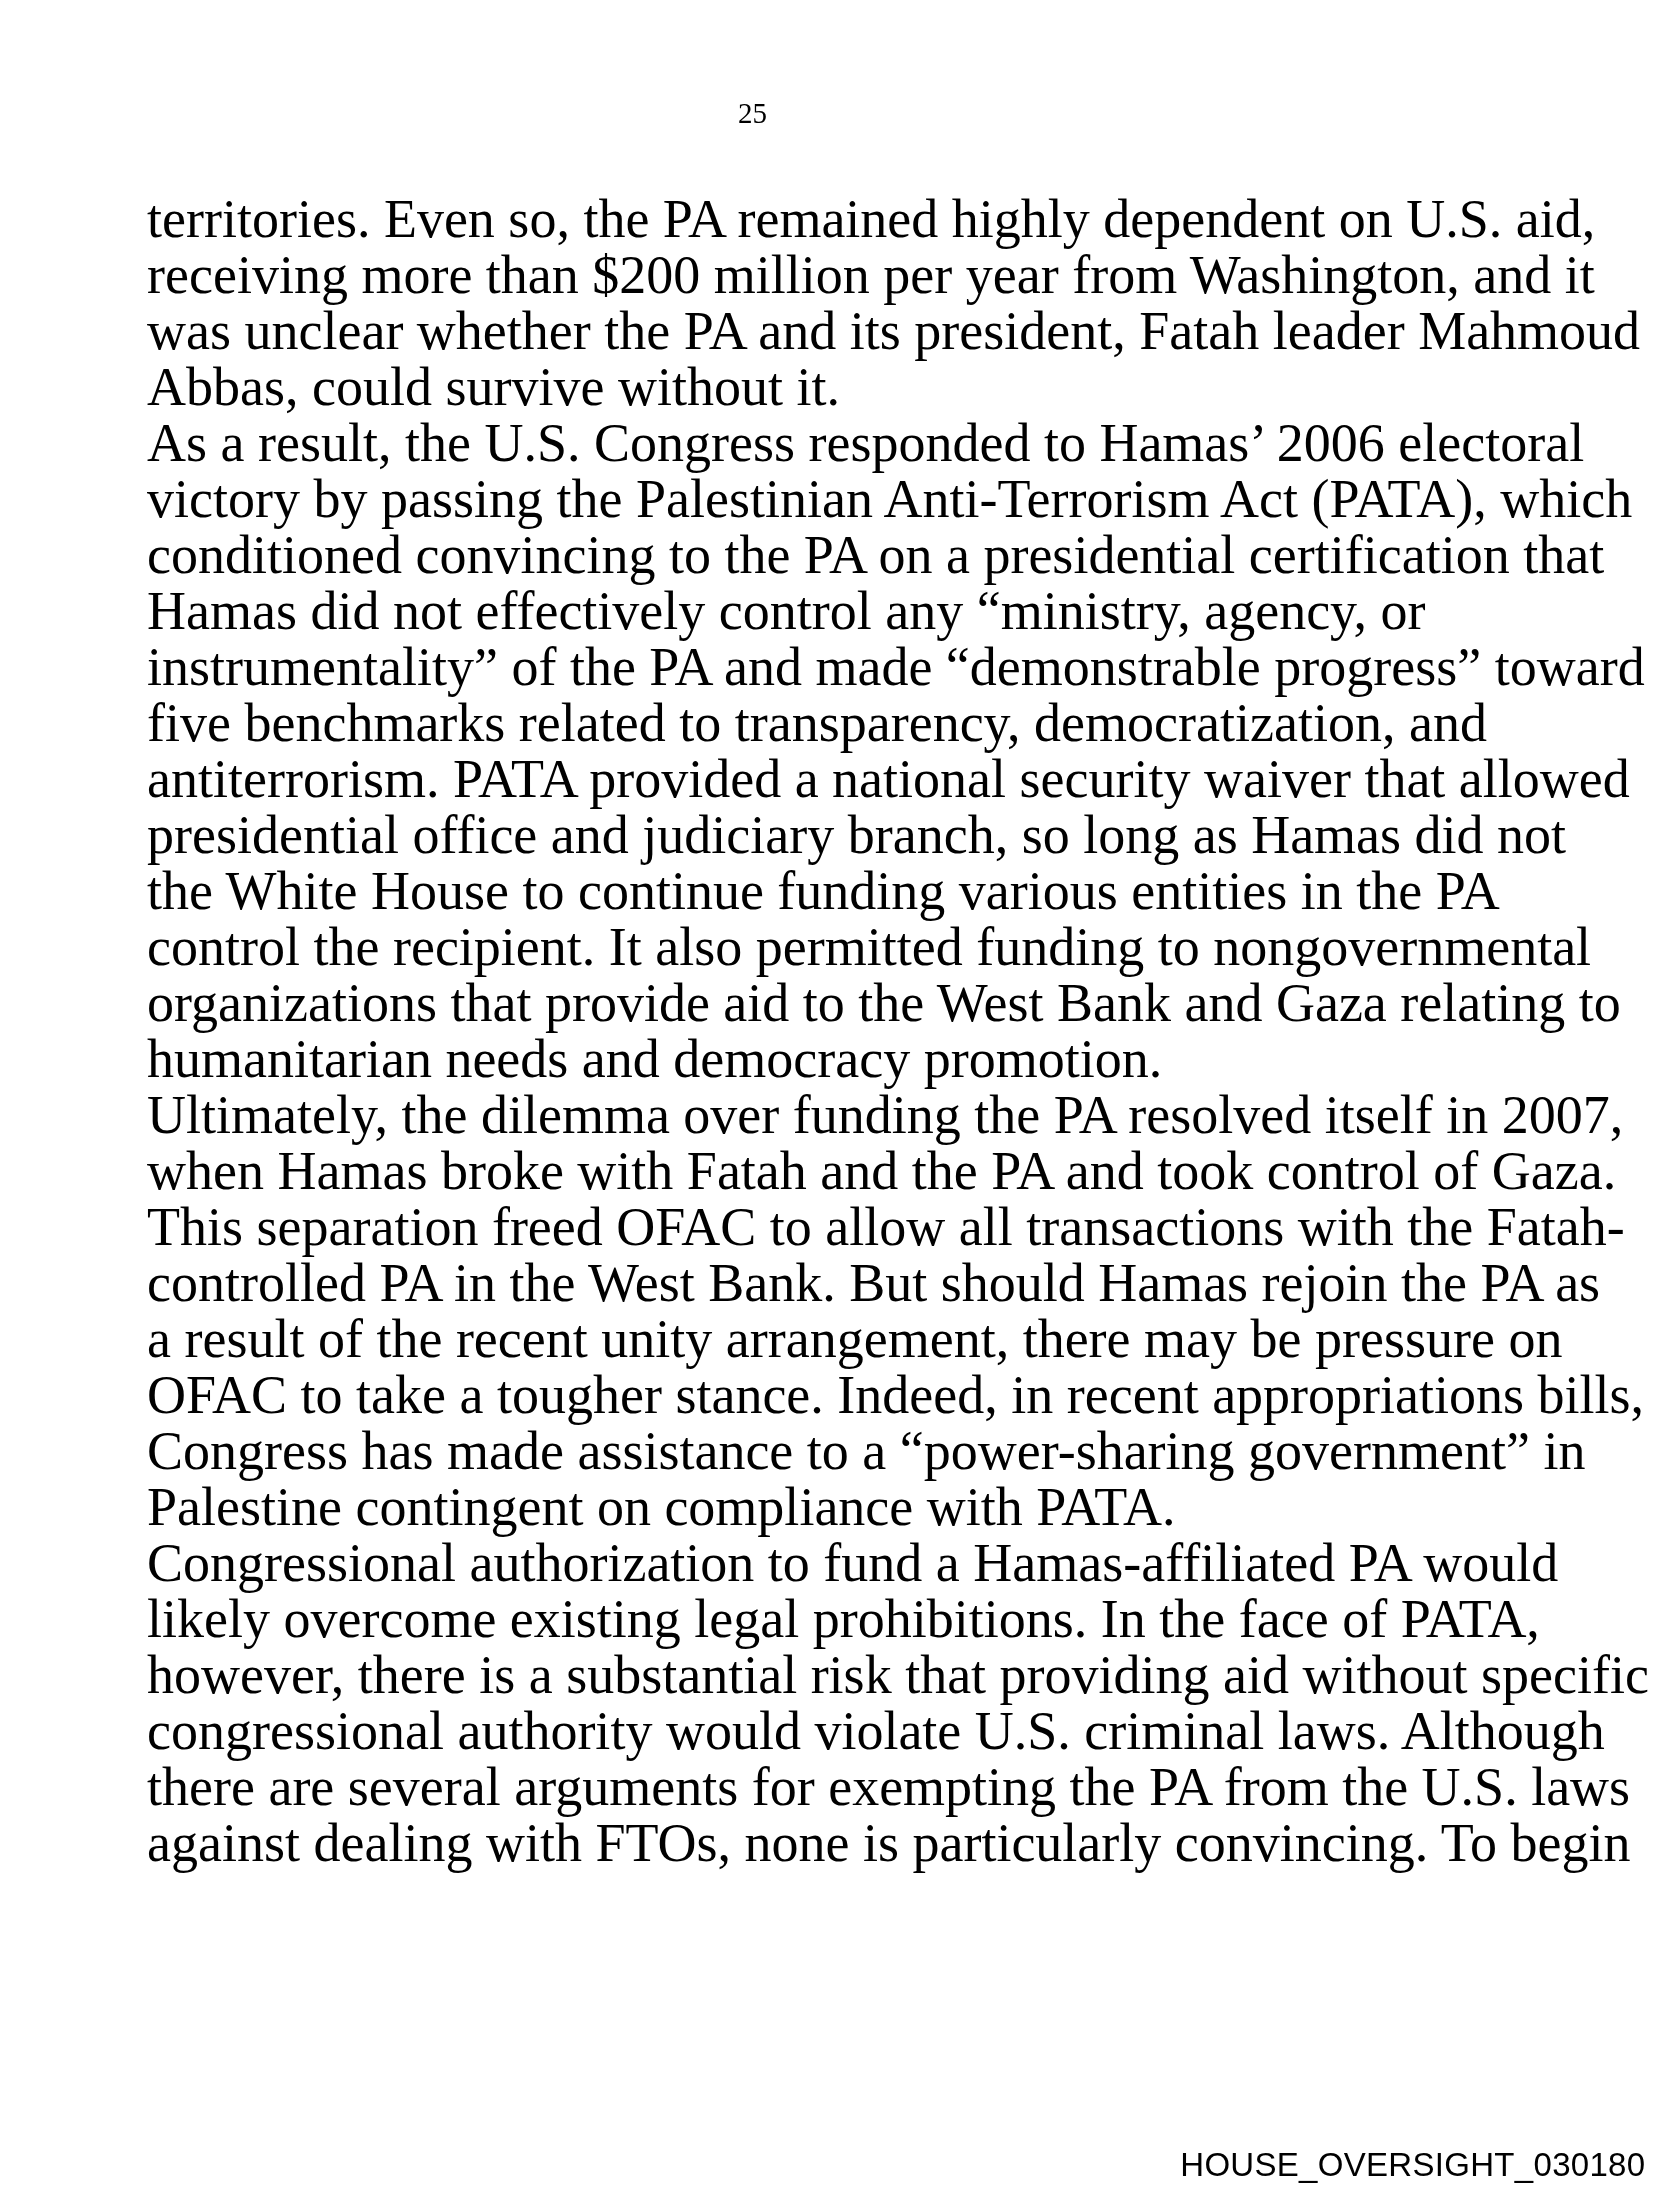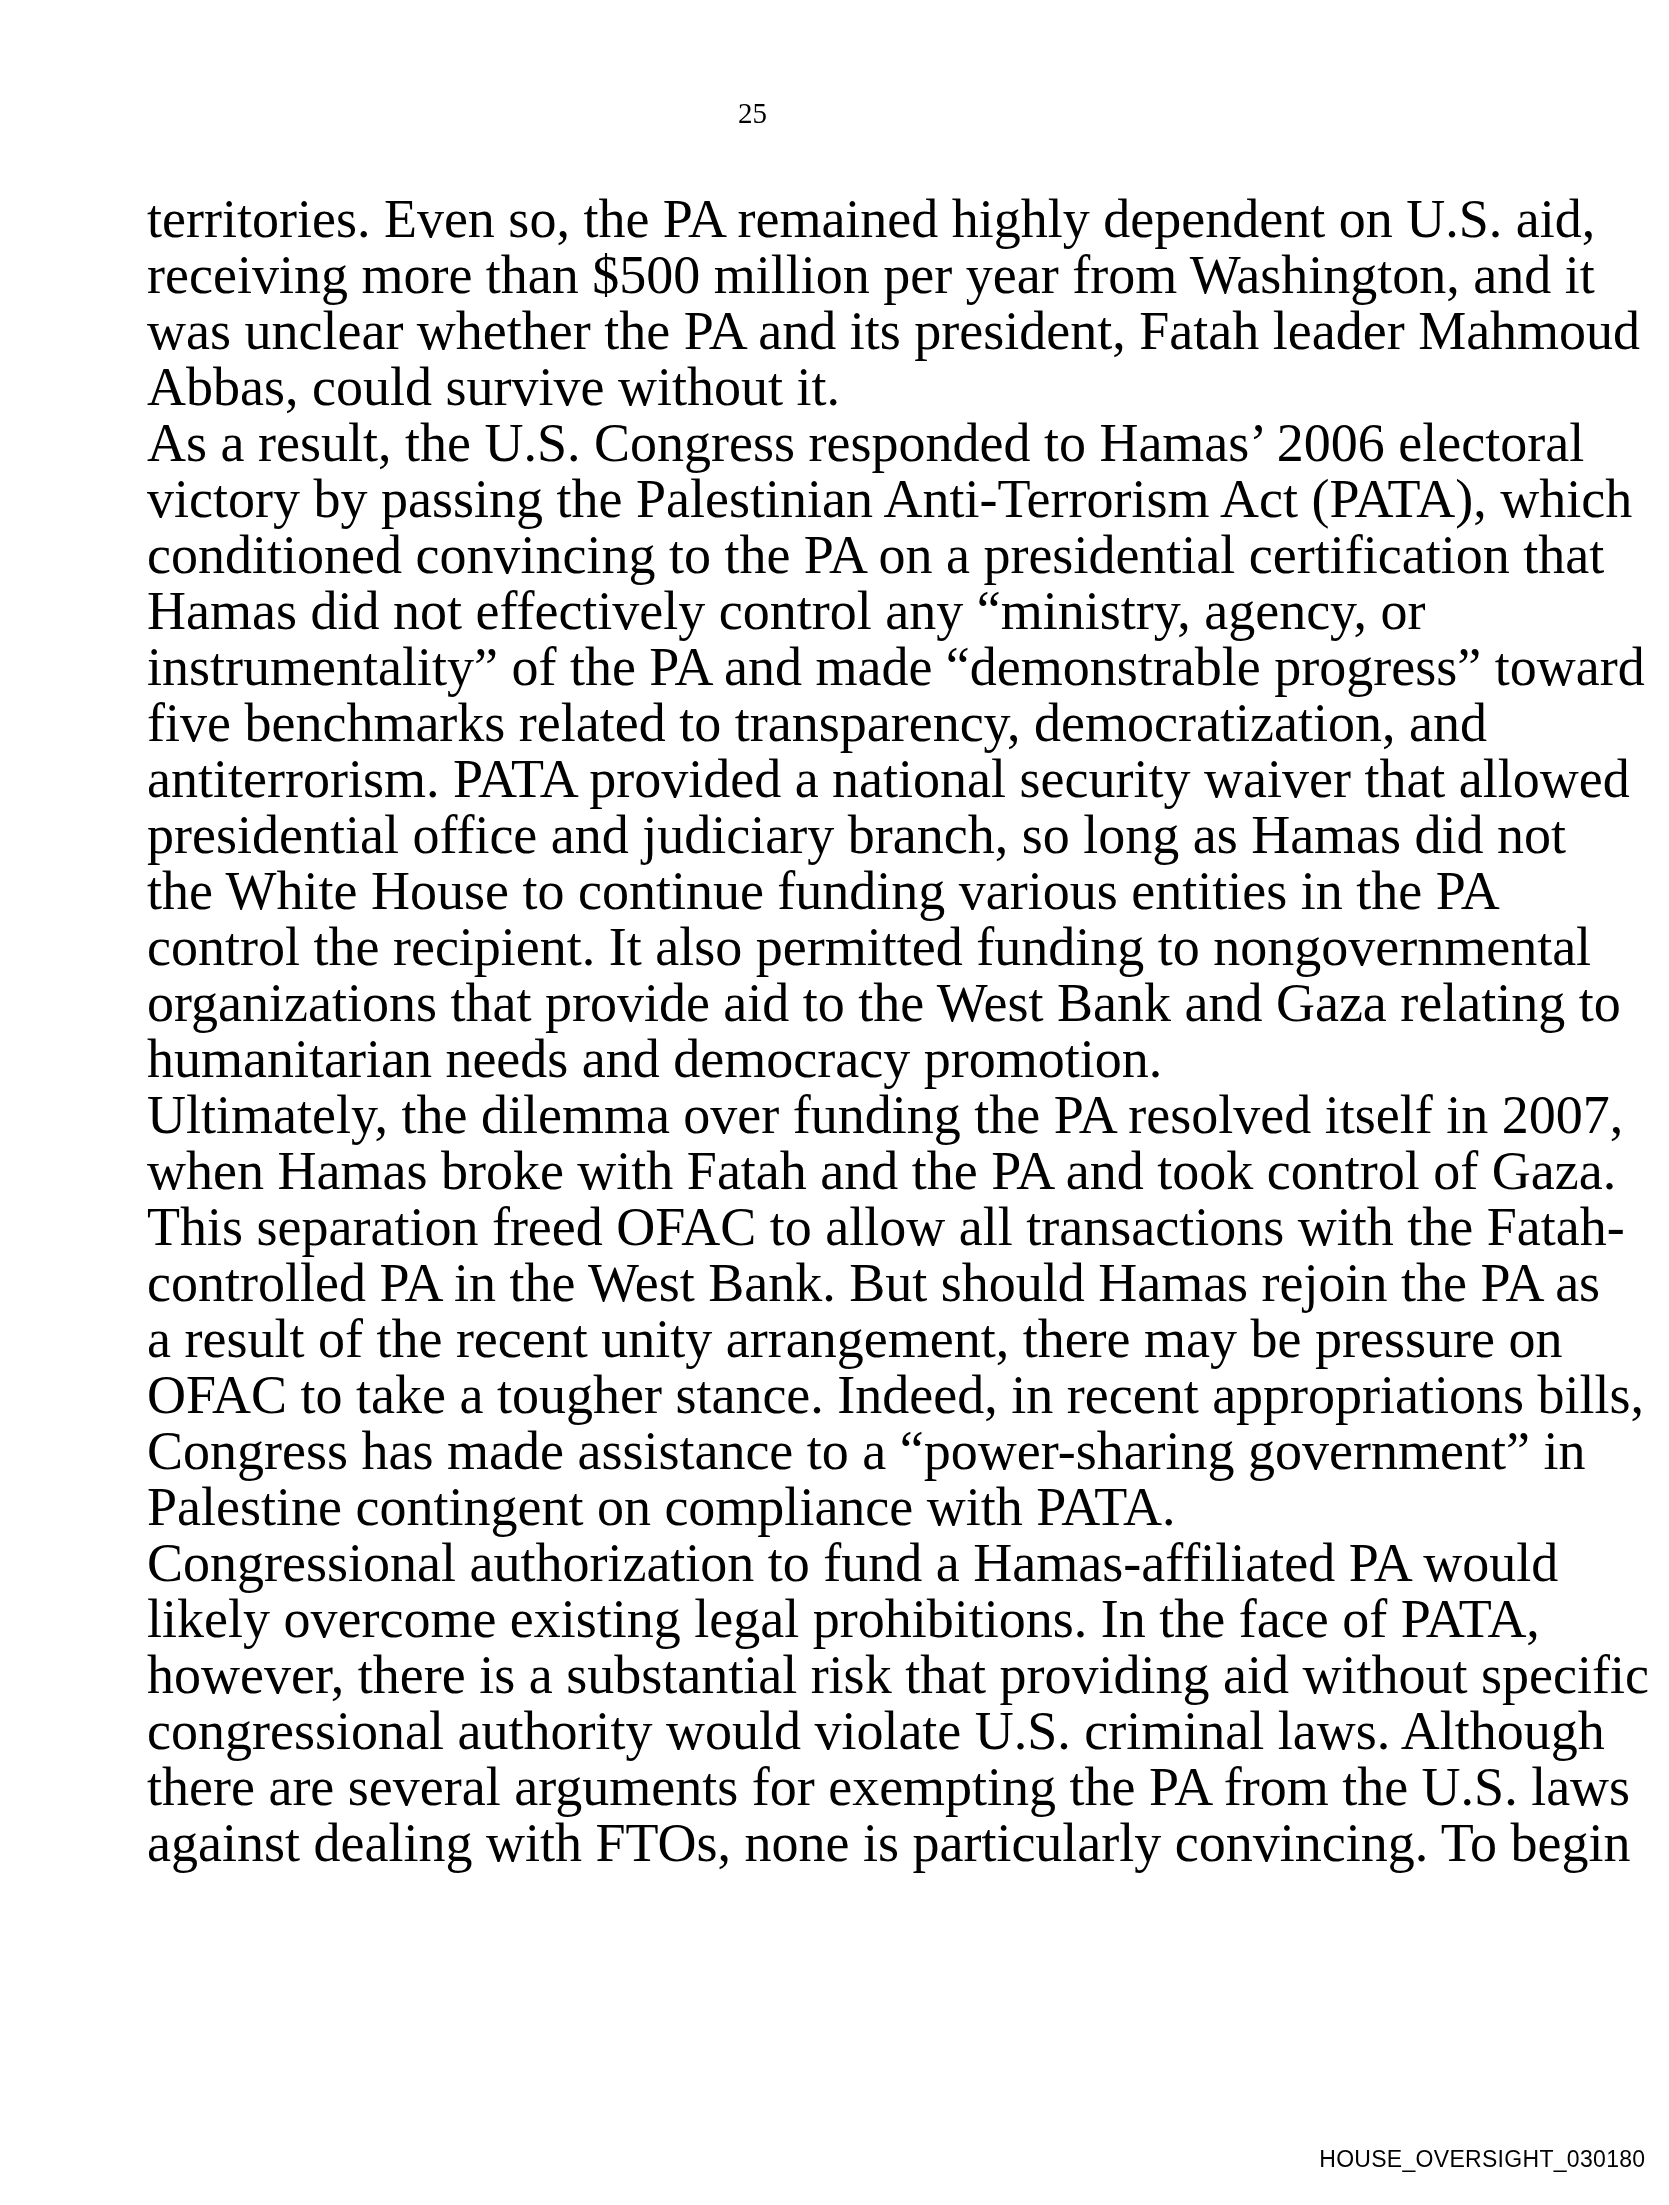--- a/index.html
+++ b/index.html
@@ -8,31 +8,31 @@
       position: absolute; top: 97px; left: 0; width: 1505px; text-align: center;
       font-family: "Liberation Serif", serif; font-size: 29px; color: #000;
     }
     .body-text {
       position: absolute; top: 191px; left: 147px; width: 1401px;
       font-family: "Liberation Serif", serif; font-size: 54px; line-height: 56px; color: #000;
     }
     .line { display: block; white-space: nowrap; }
     .footer {
       position: absolute; top: 2146px; right: 23.6px;
-      font-family: "Liberation Sans", sans-serif; font-size: 23px; color: #000; letter-spacing: 0.3px;
+      font-family: "Liberation Sans", sans-serif; font-size: 33px; color: #000; letter-spacing: 0.3px;
     }
   </style>
 </head>
 <body>
 
 <div class="page-number">25</div>
 
 <div class="body-text">
   <span class="line">territories. Even so, the PA remained highly dependent on U.S. aid,</span>
-  <span class="line">receiving more than $500 million per year from Washington, and it</span>
+  <span class="line">receiving more than $200 million per year from Washington, and it</span>
   <span class="line">was unclear whether the PA and its president, Fatah leader Mahmoud</span>
   <span class="line">Abbas, could survive without it.</span>
   <span class="line">As a result, the U.S. Congress responded to Hamas’ 2006 electoral</span>
   <span class="line">victory by passing the Palestinian Anti-Terrorism Act (PATA), which</span>
   <span class="line">conditioned convincing to the PA on a presidential certification that</span>
   <span class="line">Hamas did not effectively control any “ministry, agency, or</span>
   <span class="line">instrumentality” of the PA and made “demonstrable progress” toward</span>
   <span class="line">five benchmarks related to transparency, democratization, and</span>
   <span class="line">antiterrorism. PATA provided a national security waiver that allowed</span>
   <span class="line">presidential office and judiciary branch, so long as Hamas did not</span>

